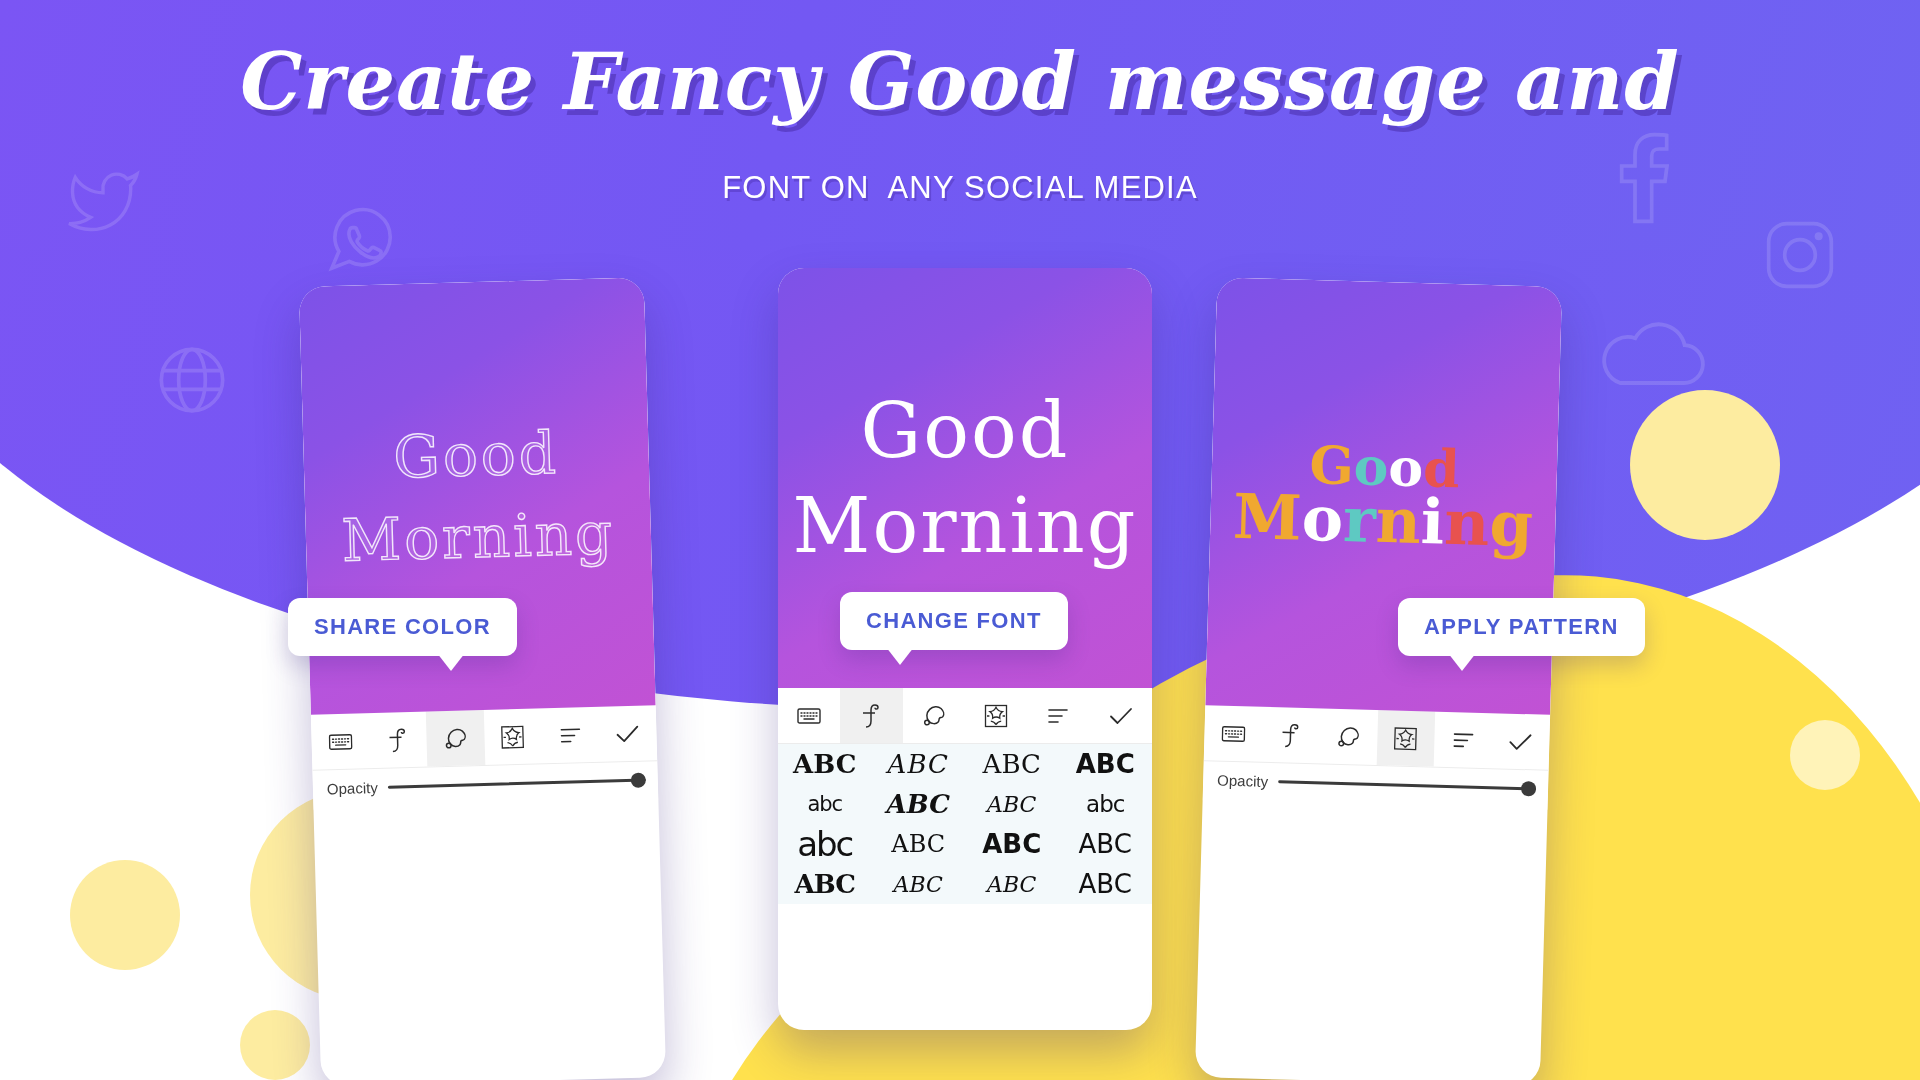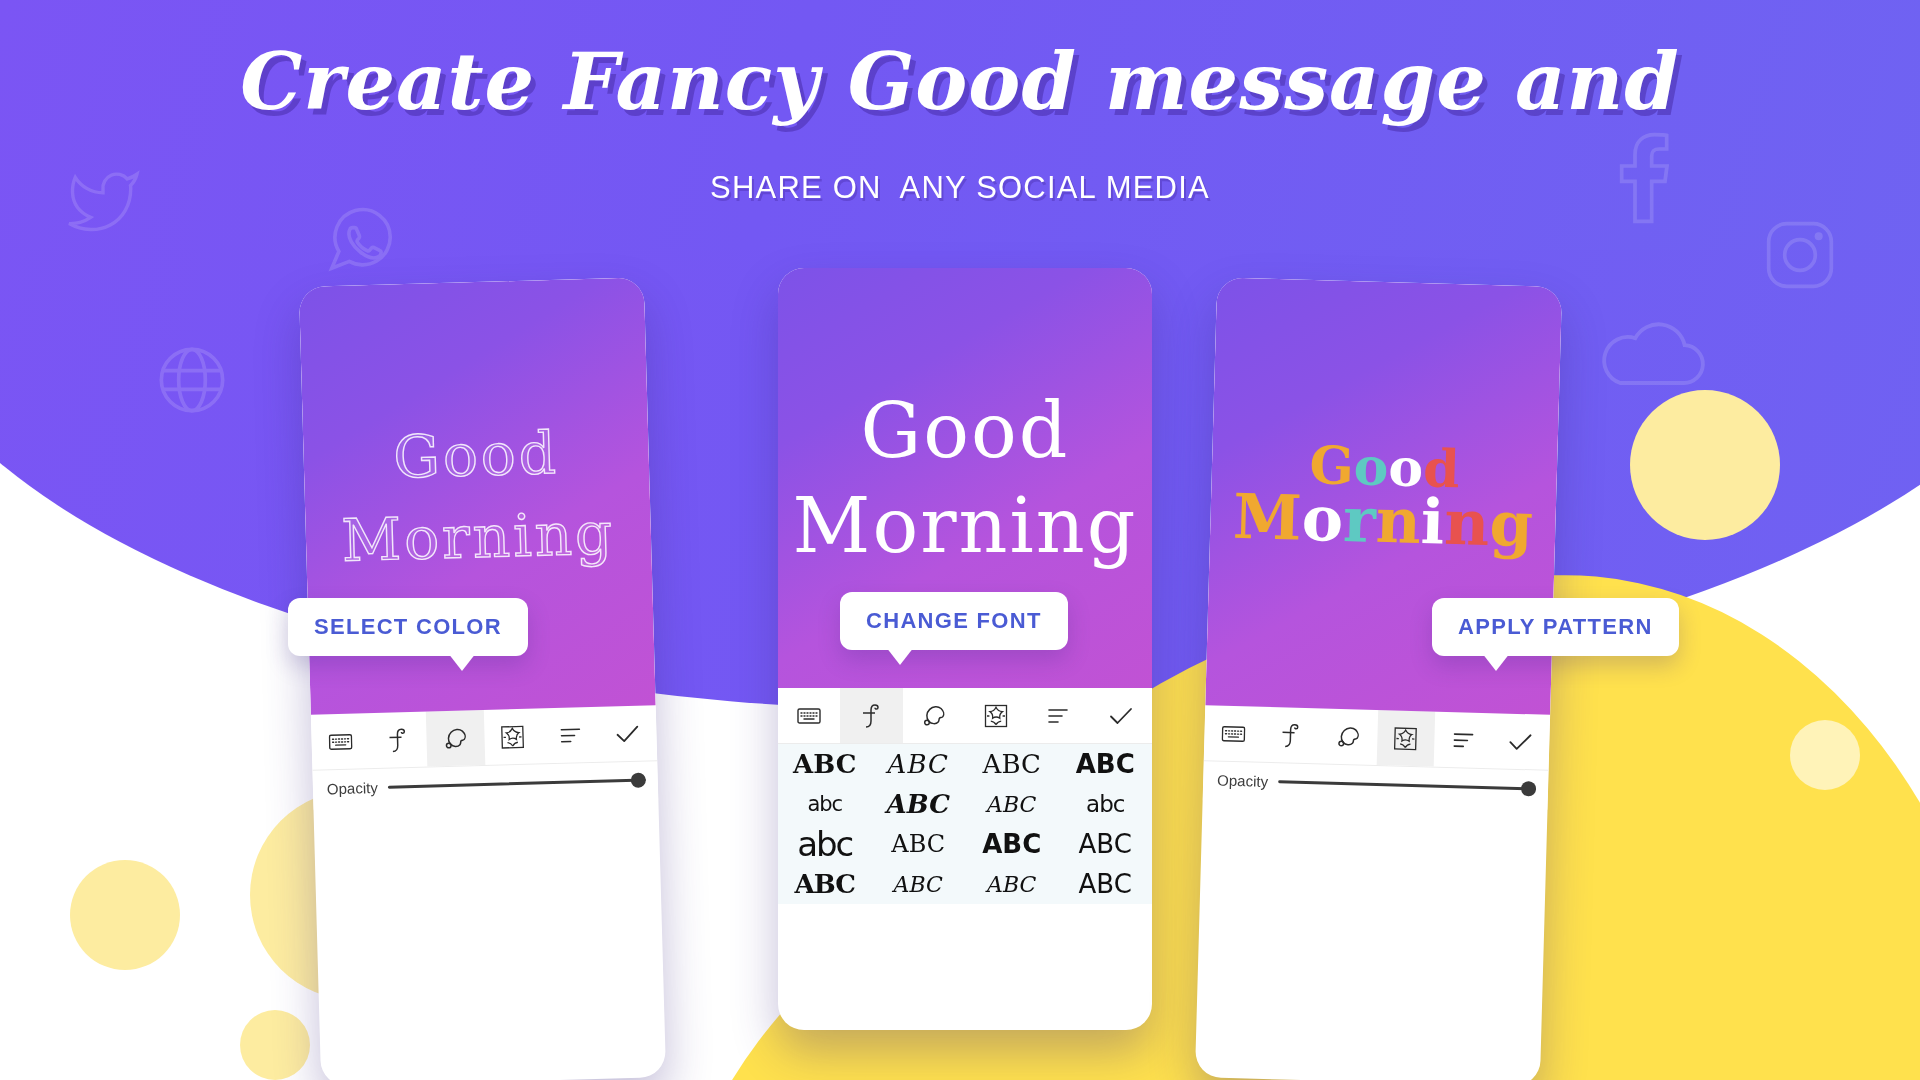--- a/index.html
+++ b/index.html
@@ -125,21 +125,21 @@
     white-space:nowrap;
     z-index:9;
   }
   .bubble::after{
     content:""; position:absolute; bottom:-15px;
     width:0;height:0;border-left:14px solid transparent;
     border-right:14px solid transparent;border-top:18px solid #fff;
   }
   .bubble-1 { left:288px; top:598px; } .bubble-1::after{ right:52px; }
   .bubble-2 { left:840px; top:592px; } .bubble-2::after{ left:46px; }
-  .bubble-3 { left:1432px;top:598px;text-align:right; } .bubble-3::after{ left:50px; }
+  .bubble-3 { left:1398px;top:598px;text-align:right; } .bubble-3::after{ left:50px; }
 
   
   .panel { background:#fff; width:100%; flex:1; display:flex; flex-direction:column; }
   .toolbar {
     display:flex; align-items:stretch; height:56px;
     border-bottom:1px solid #ececec;
   }
   .tool {
     flex:1; display:flex; align-items:center; justify-content:center;
     cursor:pointer;
@@ -241,21 +241,21 @@
     </svg>
   </div>
   <div class="ghost" style="left:1590px;top:320px;">
     <svg width="120" height="70" viewBox="0 0 34 20" fill="none" stroke="#ffffff" stroke-width="1.1">
       <path d="M8.5 18h18a5.4 5.4 0 0 0 .4-10.8A7.6 7.6 0 0 0 12.8 5.2 5.6 5.6 0 0 0 8.5 18z"></path>
     </svg>
   </div>
 </div>
 
 <div class="headline">Create Fancy Good message and</div>
-<div class="subhead">SHARE ON  ANY SOCIAL MEDIA</div>
+<div class="subhead">FONT ON  ANY SOCIAL MEDIA</div>
 
 <div class="phone phone-1">
   <div class="canvas canvas-1">
     <div class="gm-outline gm-line">Good</div>
     <div class="gm-outline gm-line">Morning</div>
   </div>
   <div class="panel">
     <div class="toolbar">
         <div class="tool">
           <span>
@@ -382,21 +382,21 @@
         <div class="swatch" style="background: rgb(13, 104, 200);"></div>
         <div class="swatch" style="background: rgb(31, 139, 210);"></div>
         <div class="swatch" style="background: rgb(46, 166, 224);"></div>
         <div class="swatch" style="background: rgb(56, 192, 234);"></div>
         <div class="swatch" style="background: rgb(142, 217, 245);"></div>
         <div class="swatch" style="background: rgb(83, 205, 241);"></div>
         <div class="swatch" style="background: rgb(25, 185, 238);"></div>
       </div>
   </div>
 </div>
-<div class="bubble bubble-1">SELECT COLOR</div>
+<div class="bubble bubble-1">SHARE COLOR</div>
 
 <div class="phone phone-2">
   <div class="canvas canvas-2">
     <div class="gm-script gm-line">Good</div>
     <div class="gm-script gm-line">Morning</div>
   </div>
   <div class="panel">
     <div class="toolbar">
         <div class="tool">
           <span>

